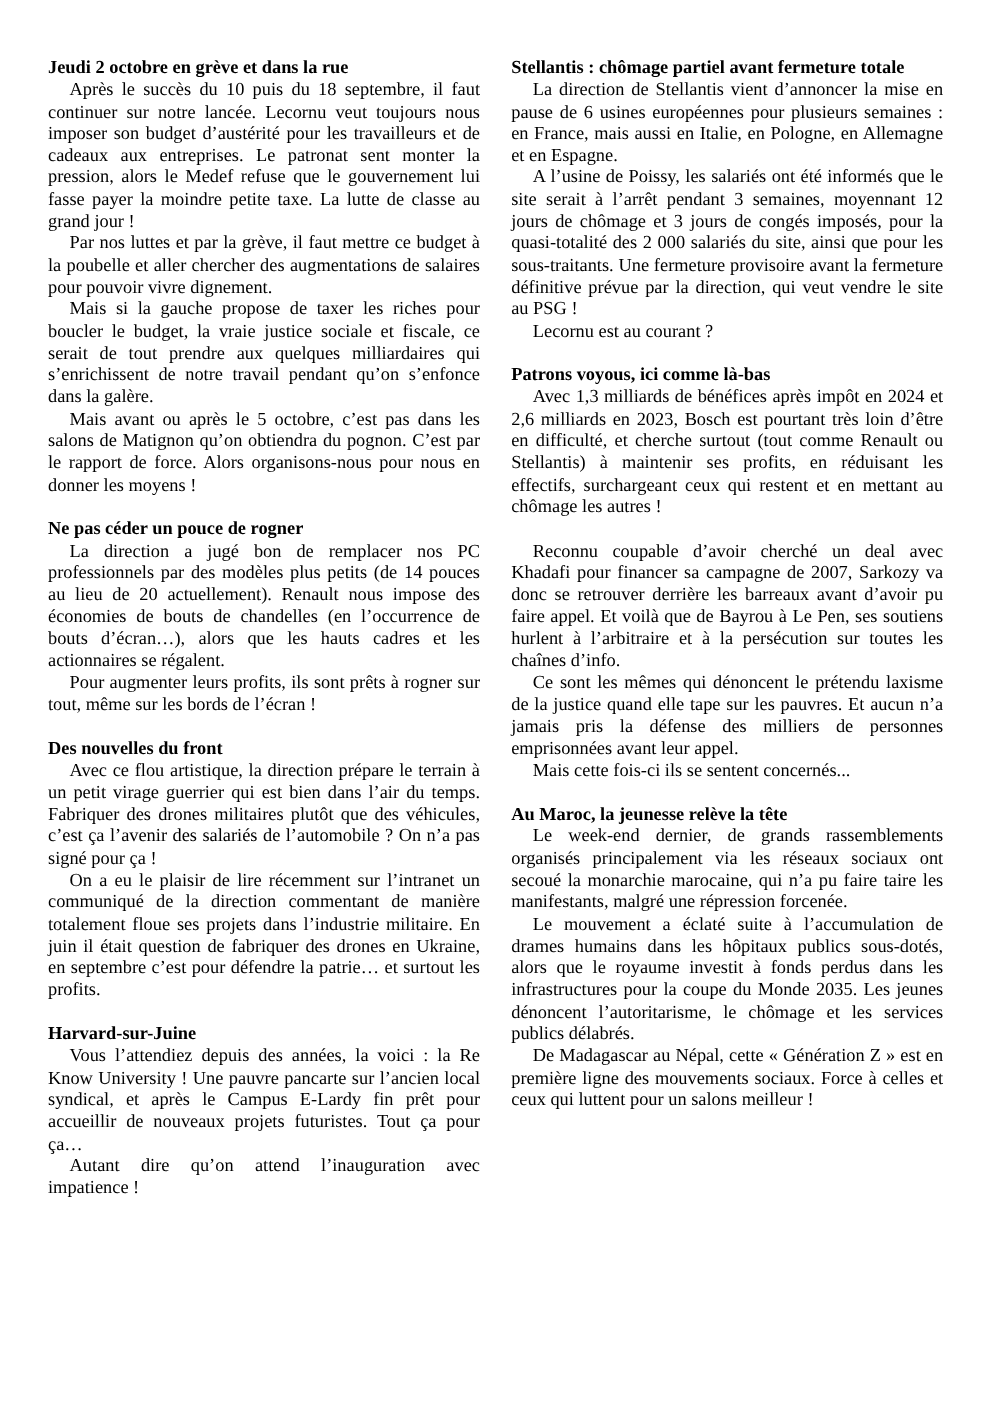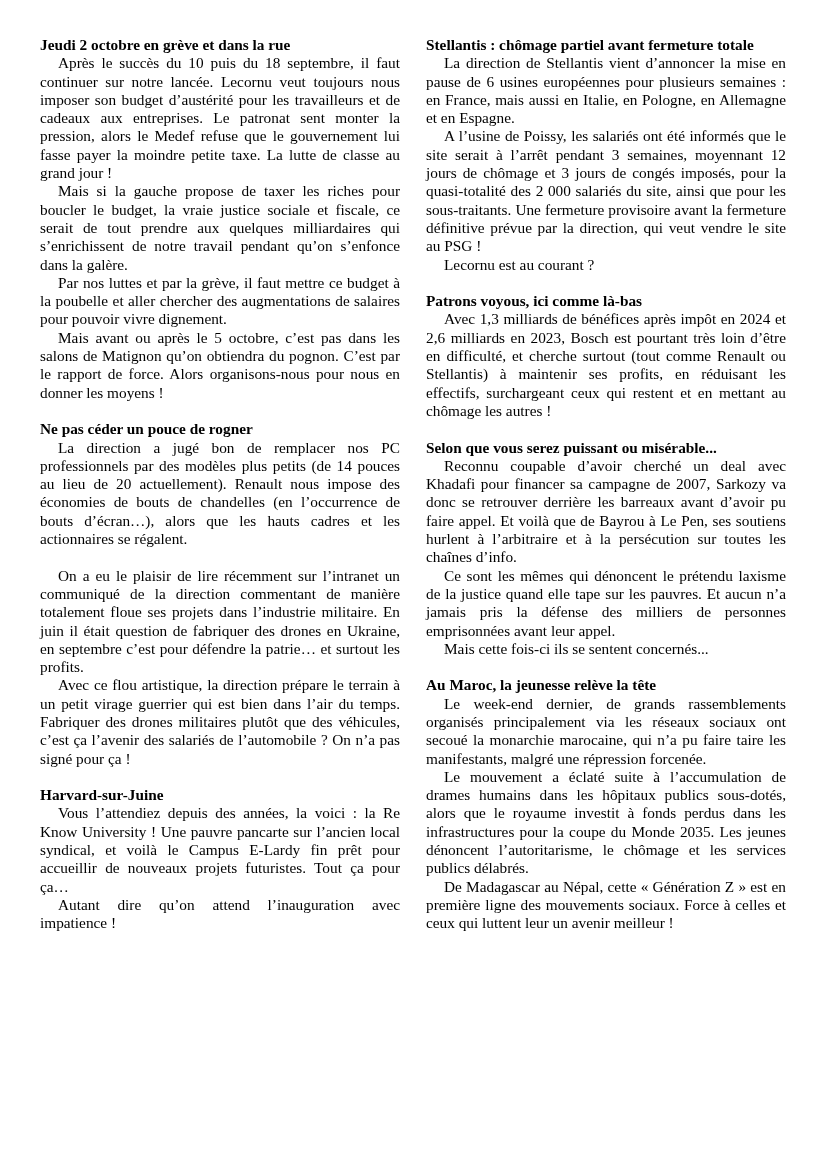--- a/index.html
+++ b/index.html
@@ -2,74 +2,75 @@
 <html><head>
   <meta charset="utf-8">
   <style>
     html, body { margin: 0; padding: 0; background: #ffffff; }
     body { width: 826px; height: 1169px; position: relative; overflow: hidden; }
     .page {
       position: absolute; left: 40px; top: 36px; width: 746px;
       display: flex; justify-content: space-between;
       font-family: "Liberation Serif", serif; font-size: 15.3px; line-height: 18.3px; color: #000;
     }
-    .col { width: 360px; }
+    .col { width: 360px; margin-top: 12px; }
     .article { margin-bottom: 18.3px; }
     .article h2 {
       font-size: 15.3px; font-weight: bold; margin: 0; line-height: 18.3px;
       white-space: nowrap;
     }
     .article p {
       margin: 0; text-indent: 18px; text-align: justify; hyphens: none;
     }
   </style>
 </head>
 <body>
 
 <div class="page">
   <div class="col">
     <div class="article">
       <h2>Jeudi 2 octobre en grève et dans la rue</h2>
       <p>Après le succès du 10 puis du 18 septembre, il faut continuer sur notre lancée. Lecornu veut toujours nous imposer son budget d’austérité pour les travailleurs et de cadeaux aux entreprises. Le patronat sent monter la pression, alors le Medef refuse que le gouvernement lui fasse payer la moindre petite taxe. La lutte de classe au grand jour !</p>
+      <p>Par nos luttes et par la grève, il faut mettre ce budget à la poubelle et aller chercher des augmentations de salaires pour pouvoir vivre dignement.</p>
       <p>Mais si la gauche propose de taxer les riches pour boucler le budget, la vraie justice sociale et fiscale, ce serait de tout prendre aux quelques milliardaires qui s’enrichissent de notre travail pendant qu’on s’enfonce dans la galère.</p>
-      <p>Par nos luttes et par la grève, il faut mettre ce budget à la poubelle et aller chercher des augmentations de salaires pour pouvoir vivre dignement.</p>
       <p>Mais avant ou après le 5 octobre, c’est pas dans les salons de Matignon qu’on obtiendra du pognon. C’est par le rapport de force. Alors organisons-nous pour nous en donner les moyens !</p>
     </div>
     <div class="article">
       <h2>Ne pas céder un pouce de rogner</h2>
       <p>La direction a jugé bon de remplacer nos PC professionnels par des modèles plus petits (de 14 pouces au lieu de 20 actuellement). Renault nous impose des économies de bouts de chandelles (en l’occurrence de bouts d’écran…), alors que les hauts cadres et les actionnaires se régalent.</p>
+      <p>Pour augmenter leurs profits, ils sont prêts à rogner sur tout, même sur les bords de l’écran !</p>
     </div>
     <div class="article">
+      <h2>Des nouvelles du front</h2>
+      <p>Avec ce flou artistique, la direction prépare le terrain à un petit virage guerrier qui est bien dans l’air du temps. Fabriquer des drones militaires plutôt que des véhicules, c’est ça l’avenir des salariés de l’automobile ? On n’a pas signé pour ça !</p>
       <p>On a eu le plaisir de lire récemment sur l’intranet un communiqué de la direction commentant de manière totalement floue ses projets dans l’industrie militaire. En juin il était question de fabriquer des drones en Ukraine, en septembre c’est pour défendre la patrie… et surtout les profits.</p>
-      <p>Avec ce flou artistique, la direction prépare le terrain à un petit virage guerrier qui est bien dans l’air du temps. Fabriquer des drones militaires plutôt que des véhicules, c’est ça l’avenir des salariés de l’automobile ? On n’a pas signé pour ça !</p>
     </div>
     <div class="article">
       <h2>Harvard-sur-Juine</h2>
-      <p>Vous l’attendiez depuis des années, la voici : la Re Know University ! Une pauvre pancarte sur l’ancien local syndical, et voilà le Campus E-Lardy fin prêt pour accueillir de nouveaux projets futuristes. Tout ça pour ça…</p>
+      <p>Vous l’attendiez depuis des années, la voici : la Re Know University ! Une pauvre pancarte sur l’ancien local syndical, et après le Campus E-Lardy fin prêt pour accueillir de nouveaux projets futuristes. Tout ça pour ça…</p>
       <p>Autant dire qu’on attend l’inauguration avec impatience !</p>
     </div>
   </div>
 
   <div class="col">
     <div class="article">
       <h2>Stellantis : chômage partiel avant fermeture totale</h2>
       <p>La direction de Stellantis vient d’annoncer la mise en pause de 6 usines européennes pour plusieurs semaines : en France, mais aussi en Italie, en Pologne, en Allemagne et en Espagne.</p>
       <p>A l’usine de Poissy, les salariés ont été informés que le site serait à l’arrêt pendant 3 semaines, moyennant 12 jours de chômage et 3 jours de congés imposés, pour la quasi-totalité des 2 000 salariés du site, ainsi que pour les sous-traitants. Une fermeture provisoire avant la fermeture définitive prévue par la direction, qui veut vendre le site au PSG !</p>
       <p>Lecornu est au courant ?</p>
     </div>
     <div class="article">
       <h2>Patrons voyous, ici comme là-bas</h2>
       <p>Avec 1,3 milliards de bénéfices après impôt en 2024 et 2,6 milliards en 2023, Bosch est pourtant très loin d’être en difficulté, et cherche surtout (tout comme Renault ou Stellantis) à maintenir ses profits, en réduisant les effectifs, surchargeant ceux qui restent et en mettant au chômage les autres !</p>
     </div>
     <div class="article">
-      <h2>Selon que vous serez puissant ou misérable...</h2>
       <p>Reconnu coupable d’avoir cherché un deal avec Khadafi pour financer sa campagne de 2007, Sarkozy va donc se retrouver derrière les barreaux avant d’avoir pu faire appel. Et voilà que de Bayrou à Le Pen, ses soutiens hurlent à l’arbitraire et à la persécution sur toutes les chaînes d’info.</p>
       <p>Ce sont les mêmes qui dénoncent le prétendu laxisme de la justice quand elle tape sur les pauvres. Et aucun n’a jamais pris la défense des milliers de personnes emprisonnées avant leur appel.</p>
       <p>Mais cette fois-ci ils se sentent concernés...</p>
     </div>
     <div class="article">
       <h2>Au Maroc, la jeunesse relève la tête</h2>
       <p>Le week-end dernier, de grands rassemblements organisés principalement via les réseaux sociaux ont secoué la monarchie marocaine, qui n’a pu faire taire les manifestants, malgré une répression forcenée.</p>
       <p>Le mouvement a éclaté suite à l’accumulation de drames humains dans les hôpitaux publics sous-dotés, alors que le royaume investit à fonds perdus dans les infrastructures pour la coupe du Monde 2035. Les jeunes dénoncent l’autoritarisme, le chômage et les services publics délabrés.</p>
-      <p>De Madagascar au Népal, cette « Génération Z » est en première ligne des mouvements sociaux. Force à celles et ceux qui luttent leur un avenir meilleur !</p>
+      <p>De Madagascar au Népal, cette « Génération Z » est en première ligne des mouvements sociaux. Force à celles et ceux qui luttent pour un salons meilleur !</p>
     </div>
   </div>
 </div>
 
 </body></html>

